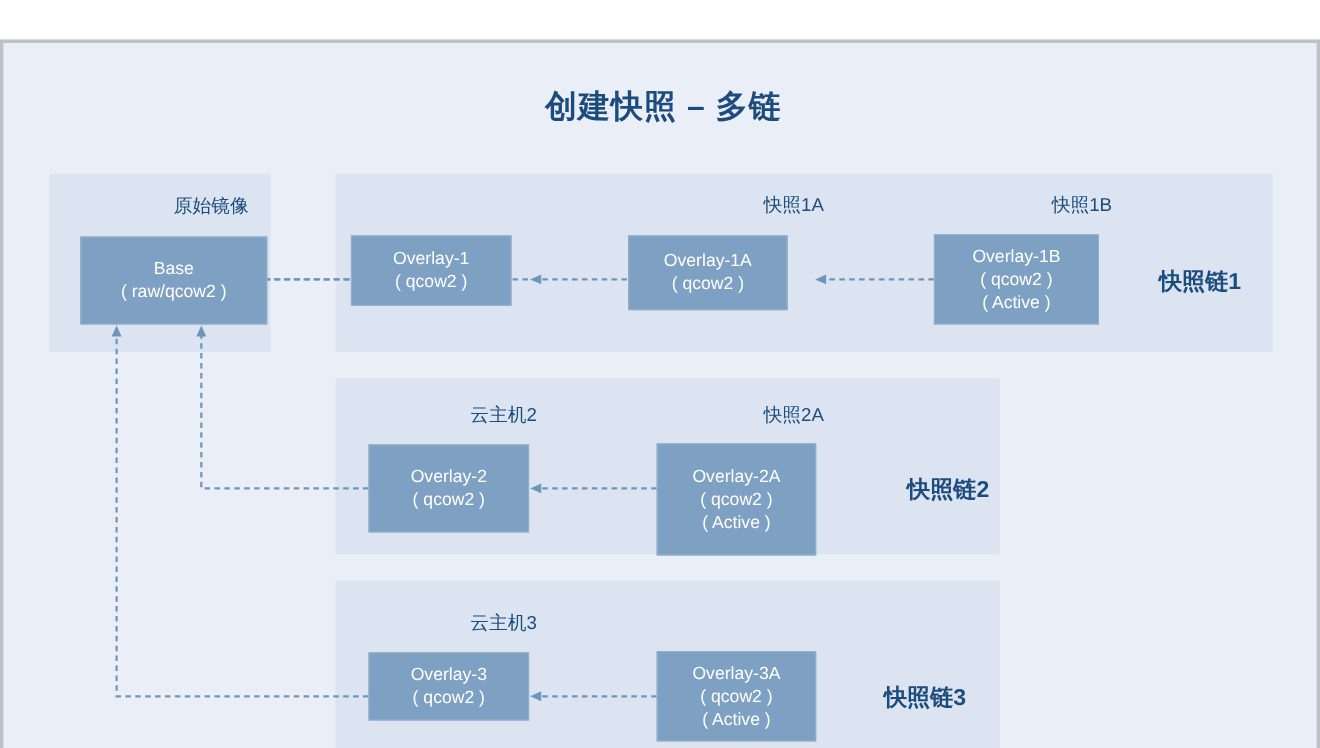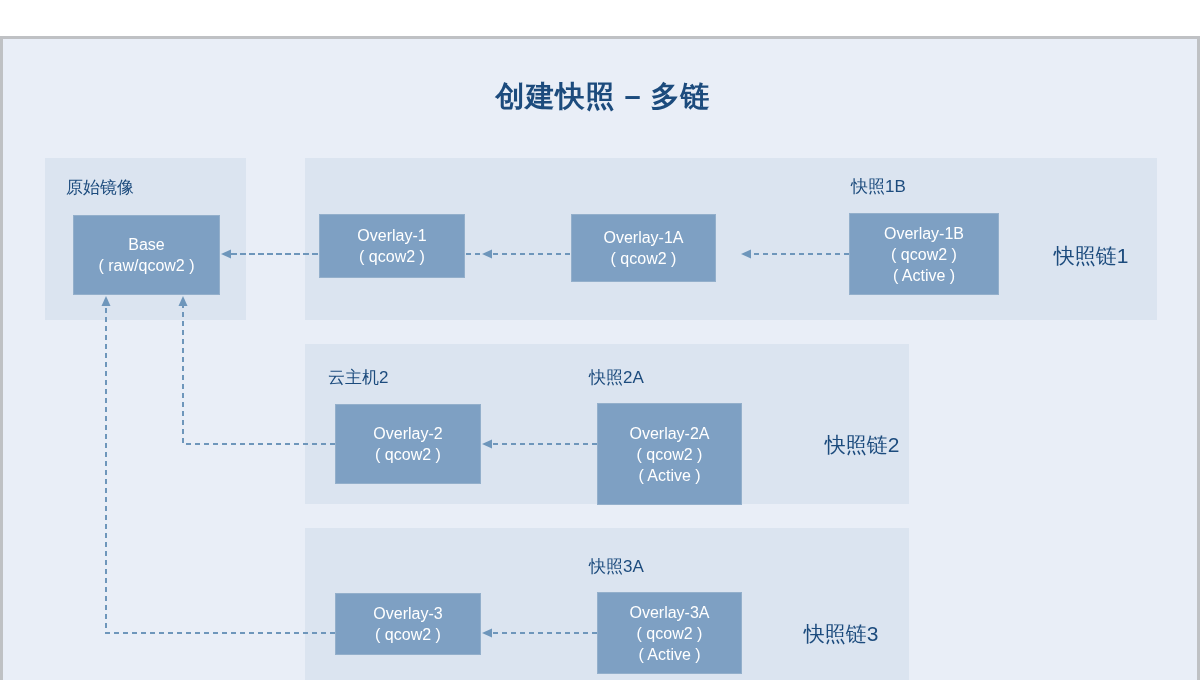--- a/index.html
+++ b/index.html
@@ -34,27 +34,27 @@
     border:1px solid #93afcb;
     box-sizing:border-box;
     display:flex;flex-direction:column;justify-content:center;align-items:center;
     color:#ffffff;
   }
   .node-line{
     font-size:16px;line-height:21px;text-align:center;white-space:nowrap;
   }
   .col-header{
     position:absolute;width:160px;
-    text-align:left;
+    text-align:right;
     font-size:17px;color:#1c4b7d;white-space:nowrap;
   }
   .chain-label{
     position:absolute;width:200px;
     text-align:center;
-    font-size:21px;font-weight:normal;color:#1c4b7d;white-space:nowrap;
+    font-size:21px;font-weight:bold;color:#1c4b7d;white-space:nowrap;
   }
 </style>
 </head>
 <body>
 
 <div class="slide">
 
   <div class="title">创建快照 – 多链</div>
 
   <div class="panel" style="left:42px;top:119px;width:201px;height:162px"></div>
@@ -77,25 +77,26 @@
       <polygon points="479,215 489,210.5 489,219.5"></polygon>
       <polygon points="738,215 748,210.5 748,219.5"></polygon>
       <polygon points="479,405 489,400.5 489,409.5"></polygon>
       <polygon points="479,594 489,589.5 489,598.5"></polygon>
       <polygon points="180,257 175.5,267 184.5,267"></polygon>
       <polygon points="103,257 98.5,267 107.5,267"></polygon>
     </g>
   </svg>
 
   <div class="col-header" style="left:63px;top:137px">原始镜像</div>
-  <div class="node" style="left:70px;top:176px;width:147px;height:80px">
+  <div class="node" style="left:70px;top:176px;width:170px;height:80px">
     <div class="node-line">Base</div>
     <div class="node-line">( raw/qcow2 )</div>
   </div>
 
+  <div class="col-header" style="left:586px;top:136px">快照1A</div>
   <div class="col-header" style="left:848px;top:136px">快照1B</div>
 
   <div class="node" style="left:316px;top:175px;width:146px;height:64px">
     <div class="node-line">Overlay-1</div>
     <div class="node-line">( qcow2 )</div>
   </div>
   <div class="node" style="left:568px;top:175px;width:145px;height:68px">
     <div class="node-line">Overlay-1A</div>
     <div class="node-line">( qcow2 )</div>
   </div>
@@ -113,21 +114,21 @@
     <div class="node-line">Overlay-2</div>
     <div class="node-line">( qcow2 )</div>
   </div>
   <div class="node" style="left:594px;top:364px;width:145px;height:102px">
     <div class="node-line">Overlay-2A</div>
     <div class="node-line">( qcow2 )</div>
     <div class="node-line">( Active )</div>
   </div>
   <div class="chain-label" style="left:759px;top:392px">快照链2</div>
 
-  <div class="col-header" style="left:586px;top:516px">快照3A</div>
+  <div class="col-header" style="left:325px;top:516px">云主机3</div>
 
   <div class="node" style="left:332px;top:554px;width:146px;height:62px">
     <div class="node-line">Overlay-3</div>
     <div class="node-line">( qcow2 )</div>
   </div>
   <div class="node" style="left:594px;top:553px;width:145px;height:82px">
     <div class="node-line">Overlay-3A</div>
     <div class="node-line">( qcow2 )</div>
     <div class="node-line">( Active )</div>
   </div>

